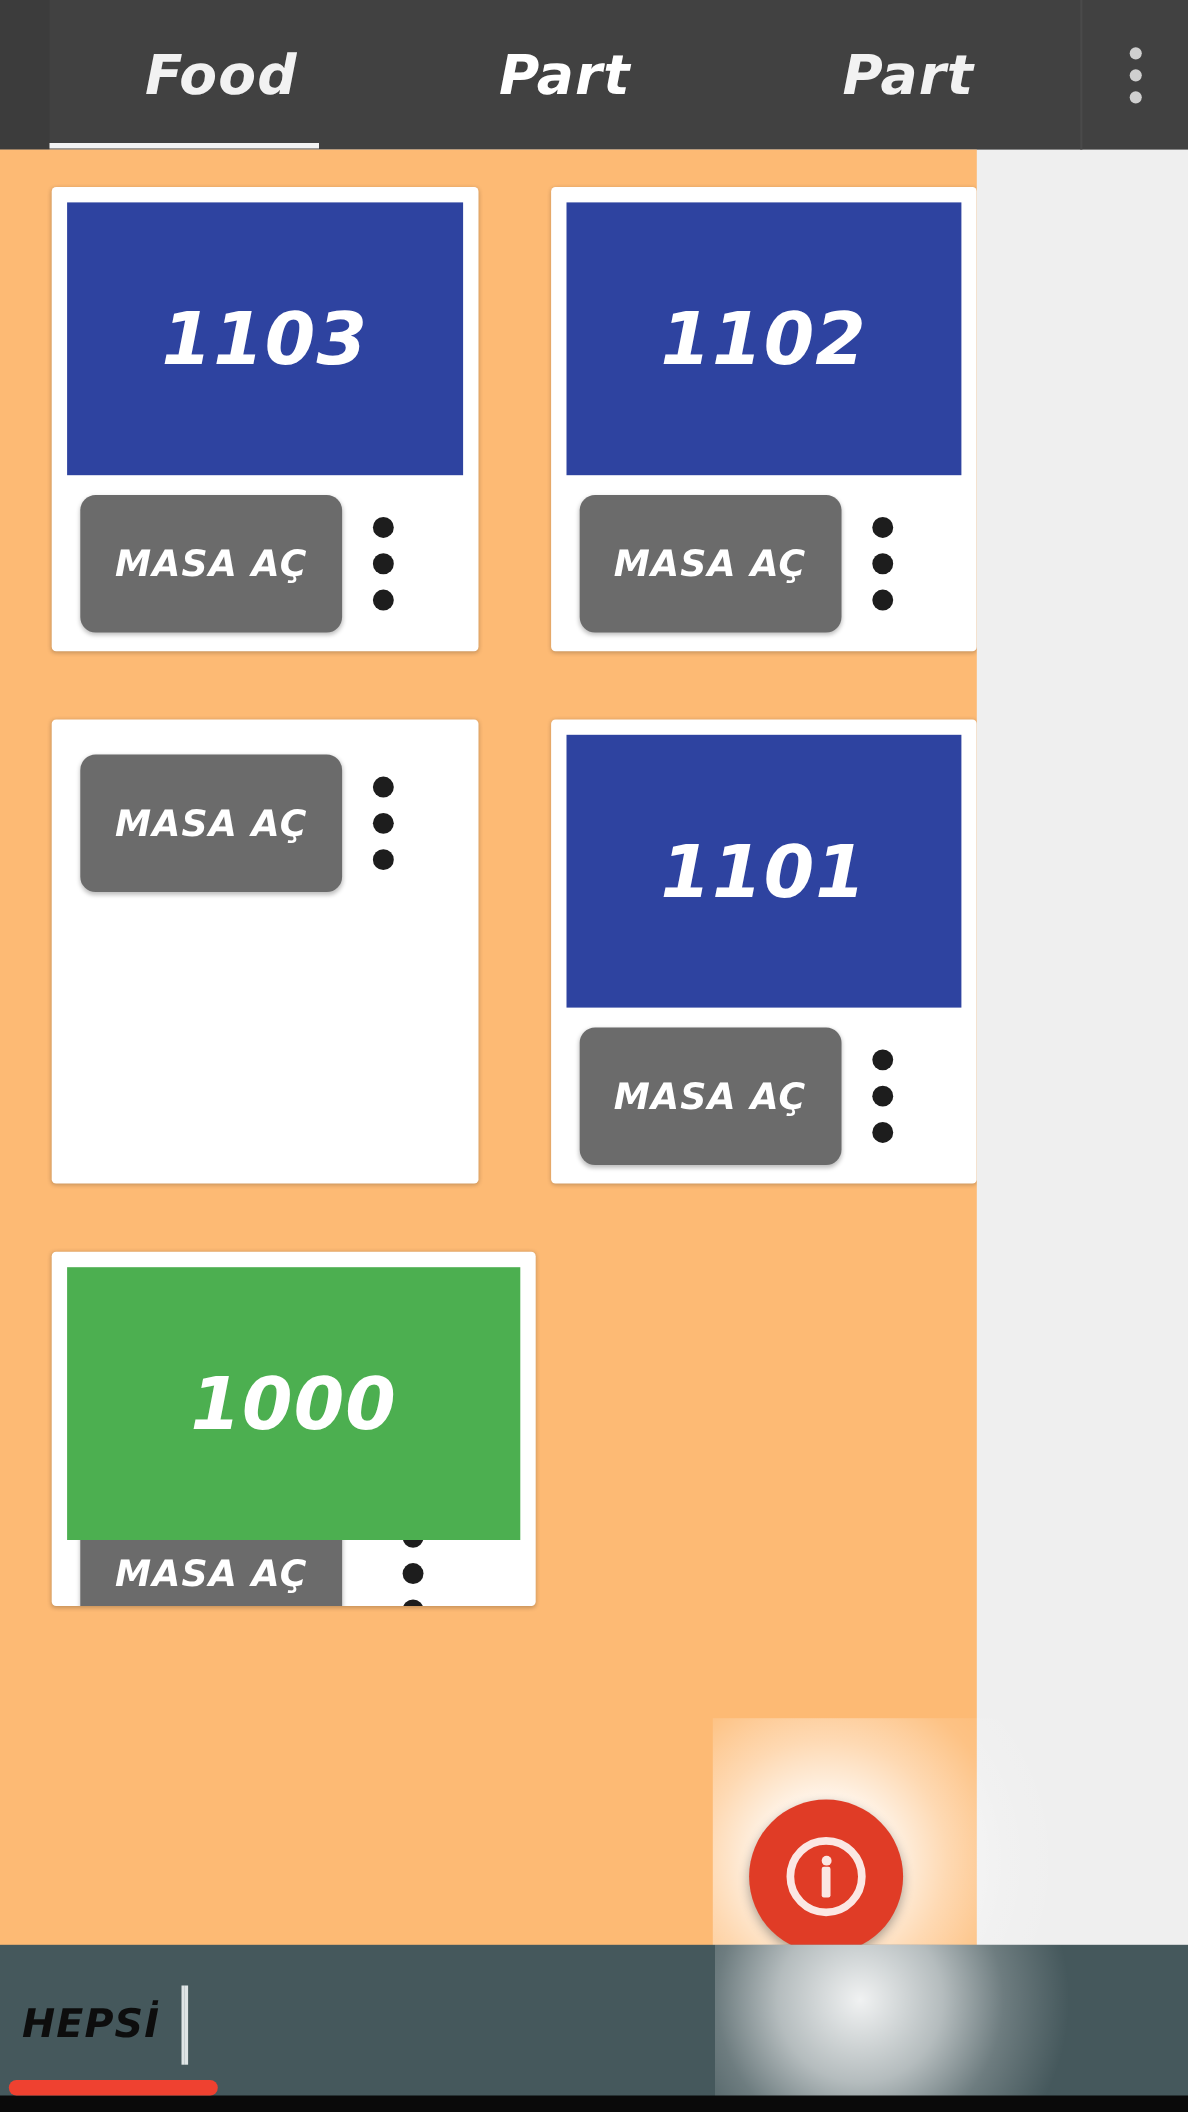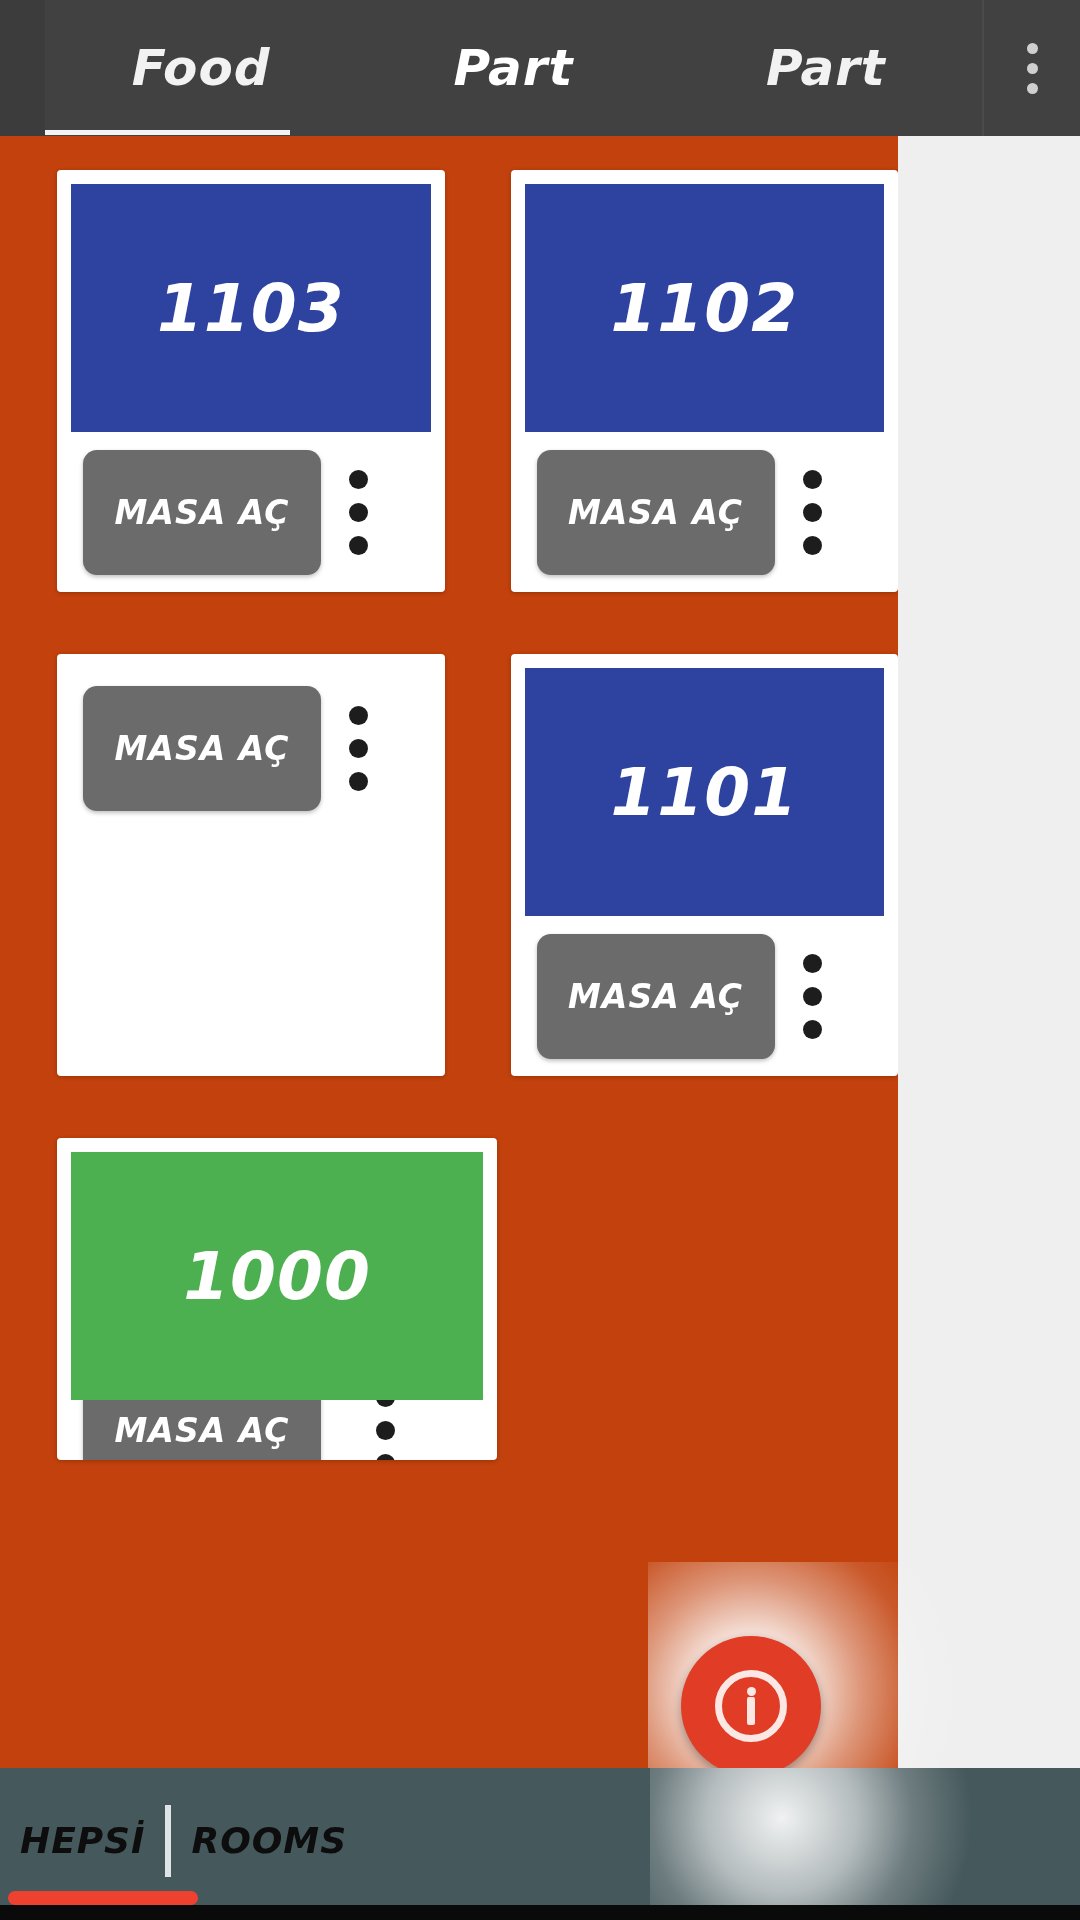--- a/index.html
+++ b/index.html
@@ -87,23 +87,22 @@
     border-radius: 50%;
     background: #cfcfcf;
   }
 
   
   .content {
     position: absolute;
     left: 0; top: 136px;
     width: 888px;
     height: 1640px;
-    background: #c2410c;
+    background: #fdba74;
     overflow: hidden;
-    padding-left: 10px;
   }
   .grid {
     position: relative;
     padding: 34px 0 0 0;
   }
   .row {
     display: flex;
     margin-bottom: 62px;
   }
   .card {
@@ -384,19 +383,18 @@
       <div class="stem"></div>
     </div>
   </div>
 
   <div class="bottombar">
     <div class="glow"></div>
     <div class="bnav">
       <div class="bnav-item hand">HEPSİ</div>
       <div class="bnav-sep"></div>
       <div class="bnav-sep"></div>
-      <div class="bnav-item hand">ROOMS</div>
     </div>
   </div>
   <div class="bnav-indicator"></div>
   <div class="bottom-edge"></div>
 
 </div>
 
 </body></html>

